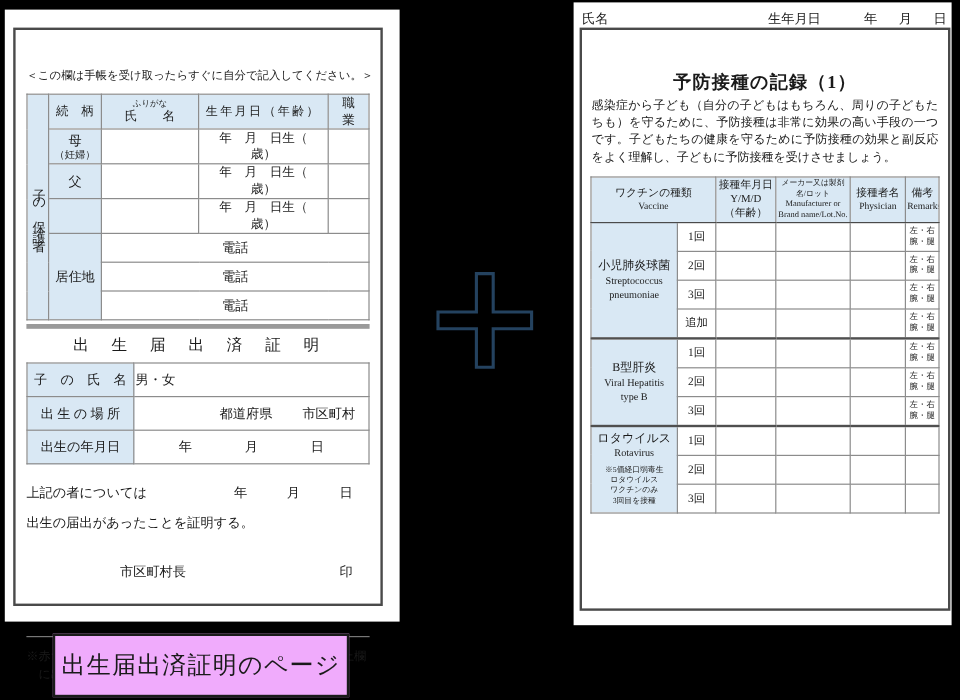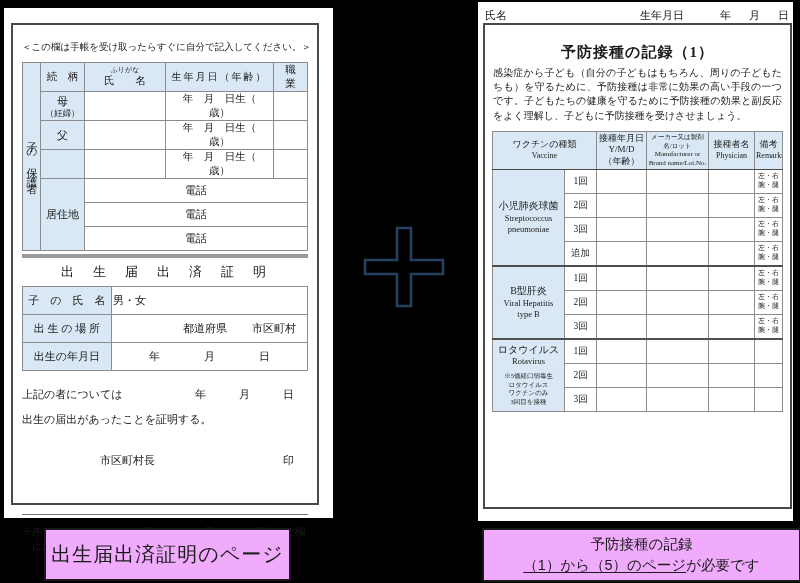--- a/index.html
+++ b/index.html
@@ -5,21 +5,21 @@
   html,body{margin:0;padding:0;background:#000;}
   .stage{position:relative;width:800px;height:583px;background:#000;overflow:hidden;
          font-family:"Liberation Serif","DejaVu Serif",serif;color:#1a1a1a;}
   .page{position:absolute;background:#fff;}
   .pre{white-space:pre-line;}
 
   
   .page-left{left:4px;top:8px;width:329px;height:510px;}
   .left-frame{position:absolute;left:7px;top:15px;width:308px;height:482px;border:2px solid #4a4a4a;
               box-sizing:border-box;padding:12px 9px 6px;font-size:11px;}
-  .top-note{text-align:right;font-size:9.5px;white-space:nowrap;margin:4px 0 8px;}
+  .top-note{text-align:right;font-size:9.5px;white-space:nowrap;margin:20px 0 8px;}
   table.gtable{width:100%;border-collapse:collapse;table-layout:fixed;}
   table.gtable td,table.gtable th{border:1px solid #8c8c8c;padding:0 2px;text-align:center;
                                   font-weight:normal;overflow:hidden;}
   .bluebg{background:#d9e8f4;}
   .side-cell{writing-mode:vertical-rl;text-orientation:upright;letter-spacing:7px;font-size:11px;padding:4px 0;}
   .gh{height:26px;font-size:10.5px;}
   .gh .ruby{font-size:7px;line-height:1;}
   .grow td{height:27px;}
   .prow td{height:23px;}
   .rel-sub{font-size:8.5px;line-height:1;}
@@ -41,21 +41,21 @@
   
   .plus-wrap{position:absolute;left:363px;top:226px;width:82px;height:82px;}
 
   
   .page-right{left:478px;top:2px;width:315px;height:519px;}
   .name-row{display:flex;align-items:flex-end;margin:6px 4px 0 7px;border-bottom:1px solid #333;
             font-size:11px;padding-bottom:1px;}
   .name-row .sp{flex:1;}
   .name-row .g{width:18px;}
   .right-frame{position:absolute;left:5px;top:21px;width:309px;height:486px;border:2px solid #4a4a4a;
-               box-sizing:border-box;padding:10px 7px;}
+               box-sizing:border-box;padding:26px 7px;}
   .imm-title{text-align:center;font-size:15px;font-weight:bold;letter-spacing:1px;margin-top:8px;}
   .imm-sub{text-align:center;font-size:10px;margin:1px 0 6px;}
   .imm-intro{font-size:10px;line-height:1.42;text-align:justify;margin:4px 1px 8px;}
   table.vtable{width:100%;border-collapse:collapse;table-layout:fixed;font-size:10px;
                border:1.5px solid #4a4a4a;}
   table.vtable th,table.vtable td{border:1px solid #8c8c8c;padding:1px;text-align:center;
                                   font-weight:normal;overflow:hidden;}
   table.vtable thead th{border-bottom:1.5px solid #4a4a4a;}
   .vh{font-size:9px;line-height:1.3;}
   .vh .en{font-size:8px;}
@@ -338,20 +338,14 @@
           </tr>
         </tbody>
       </table>
     </div>
   </div>
 
   <div class="caption cap-left">
     <span>出生届出済証明のページ</span>
   </div>
 
-  <div class="caption cap-right">
-    <span>予防接種の記録</span>
-    <span>
-      <span class="u">（1）から（5）のページ</span><span>が必要です</span>
-    </span>
-  </div>
 
 </div>
 
 </body></html>

